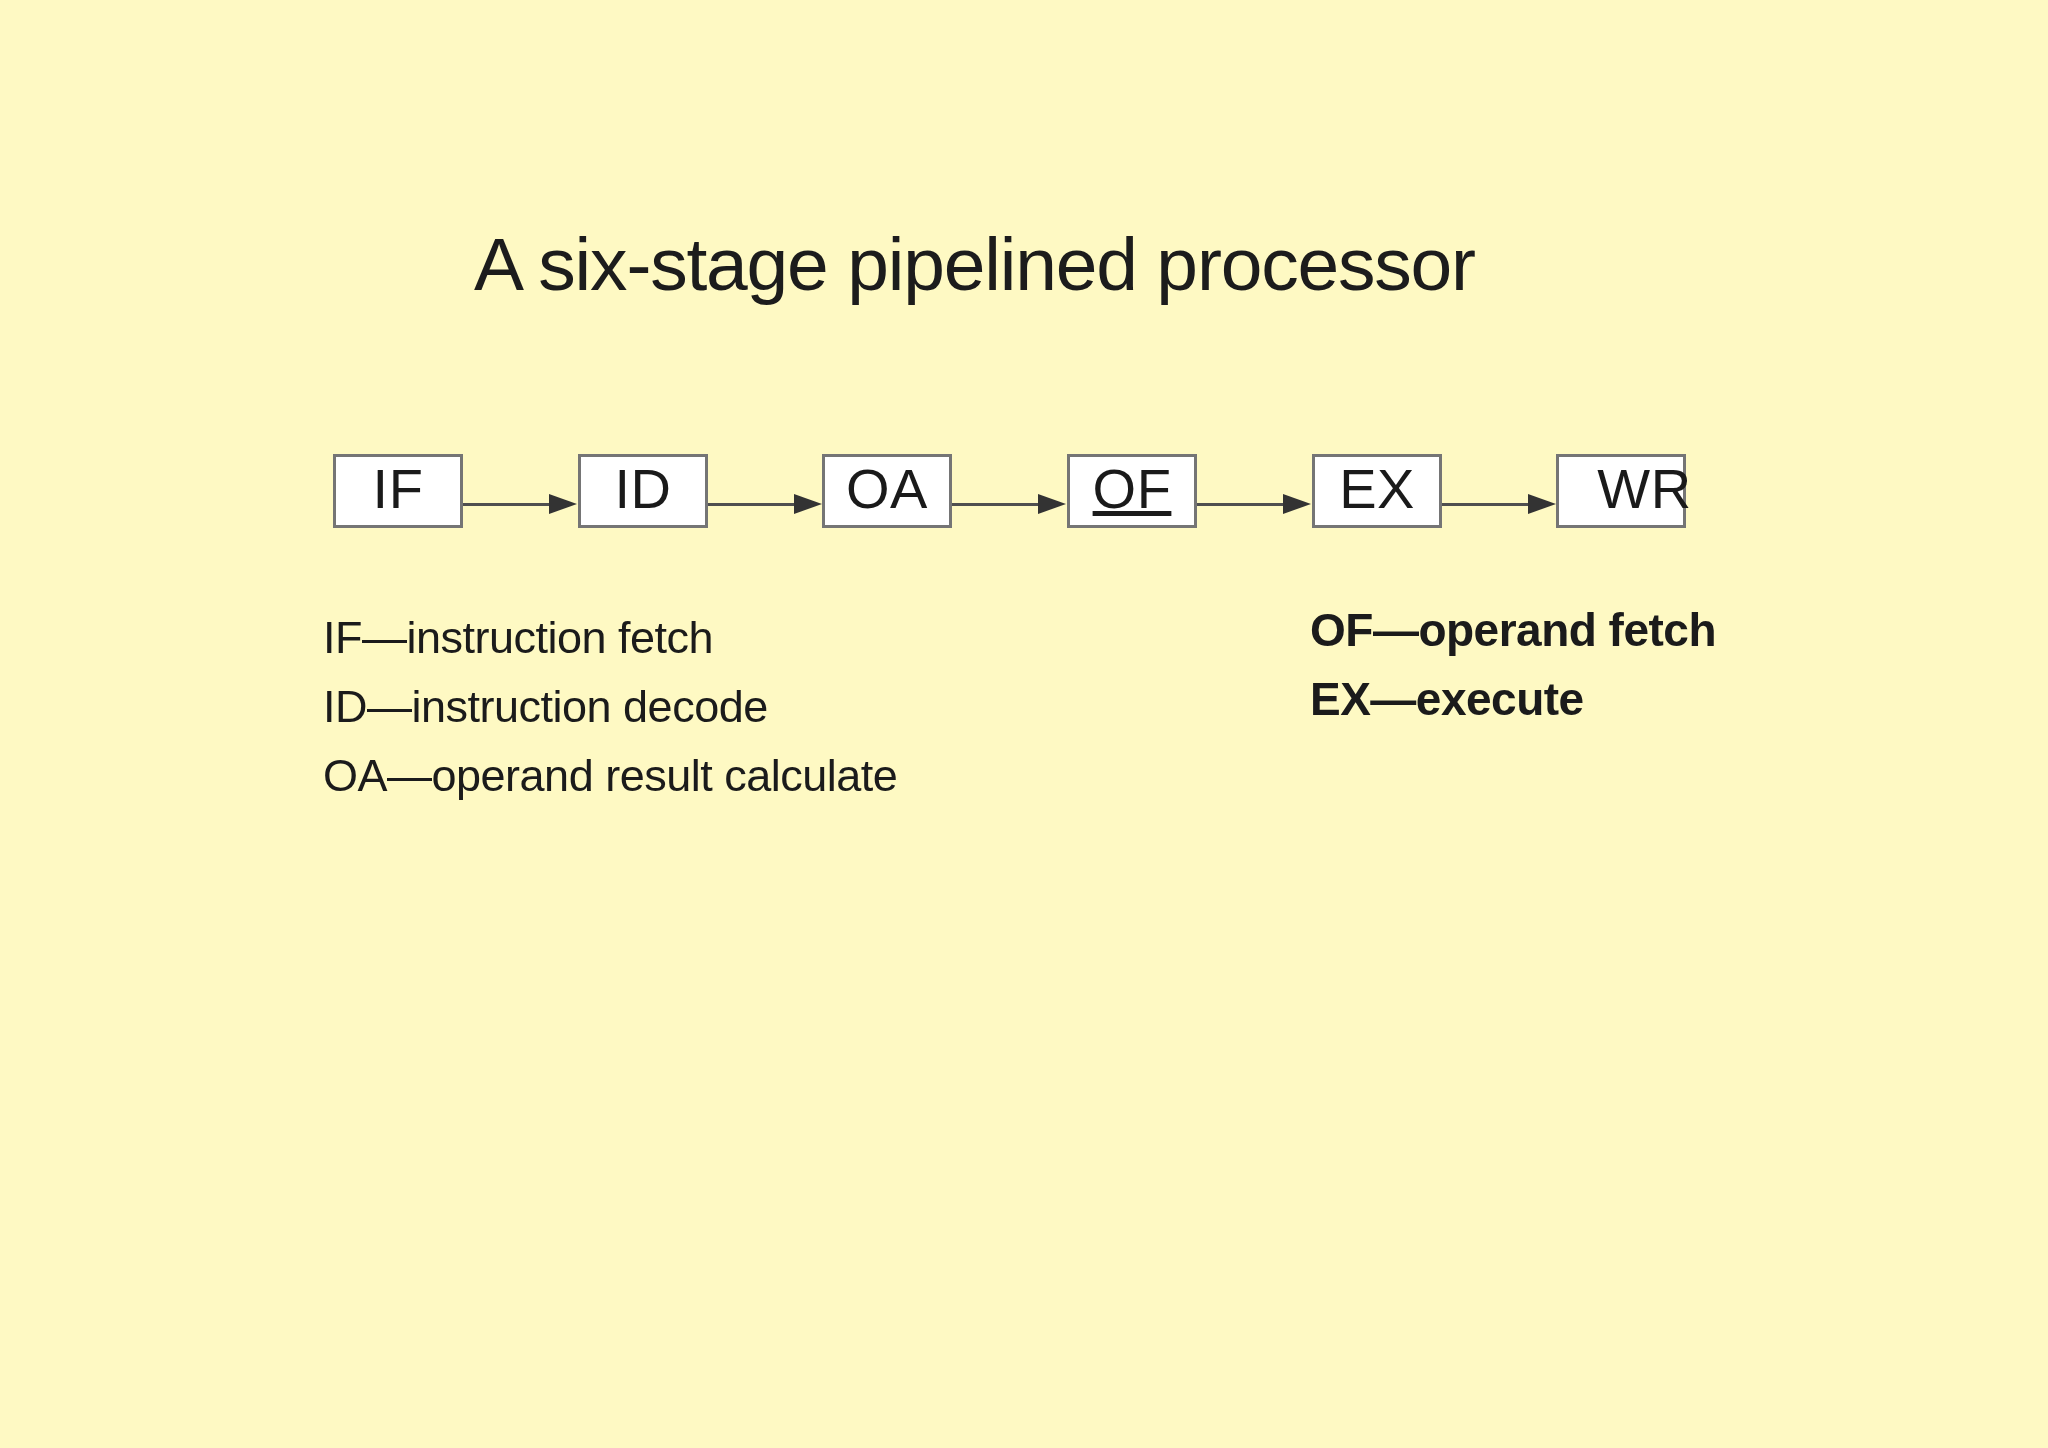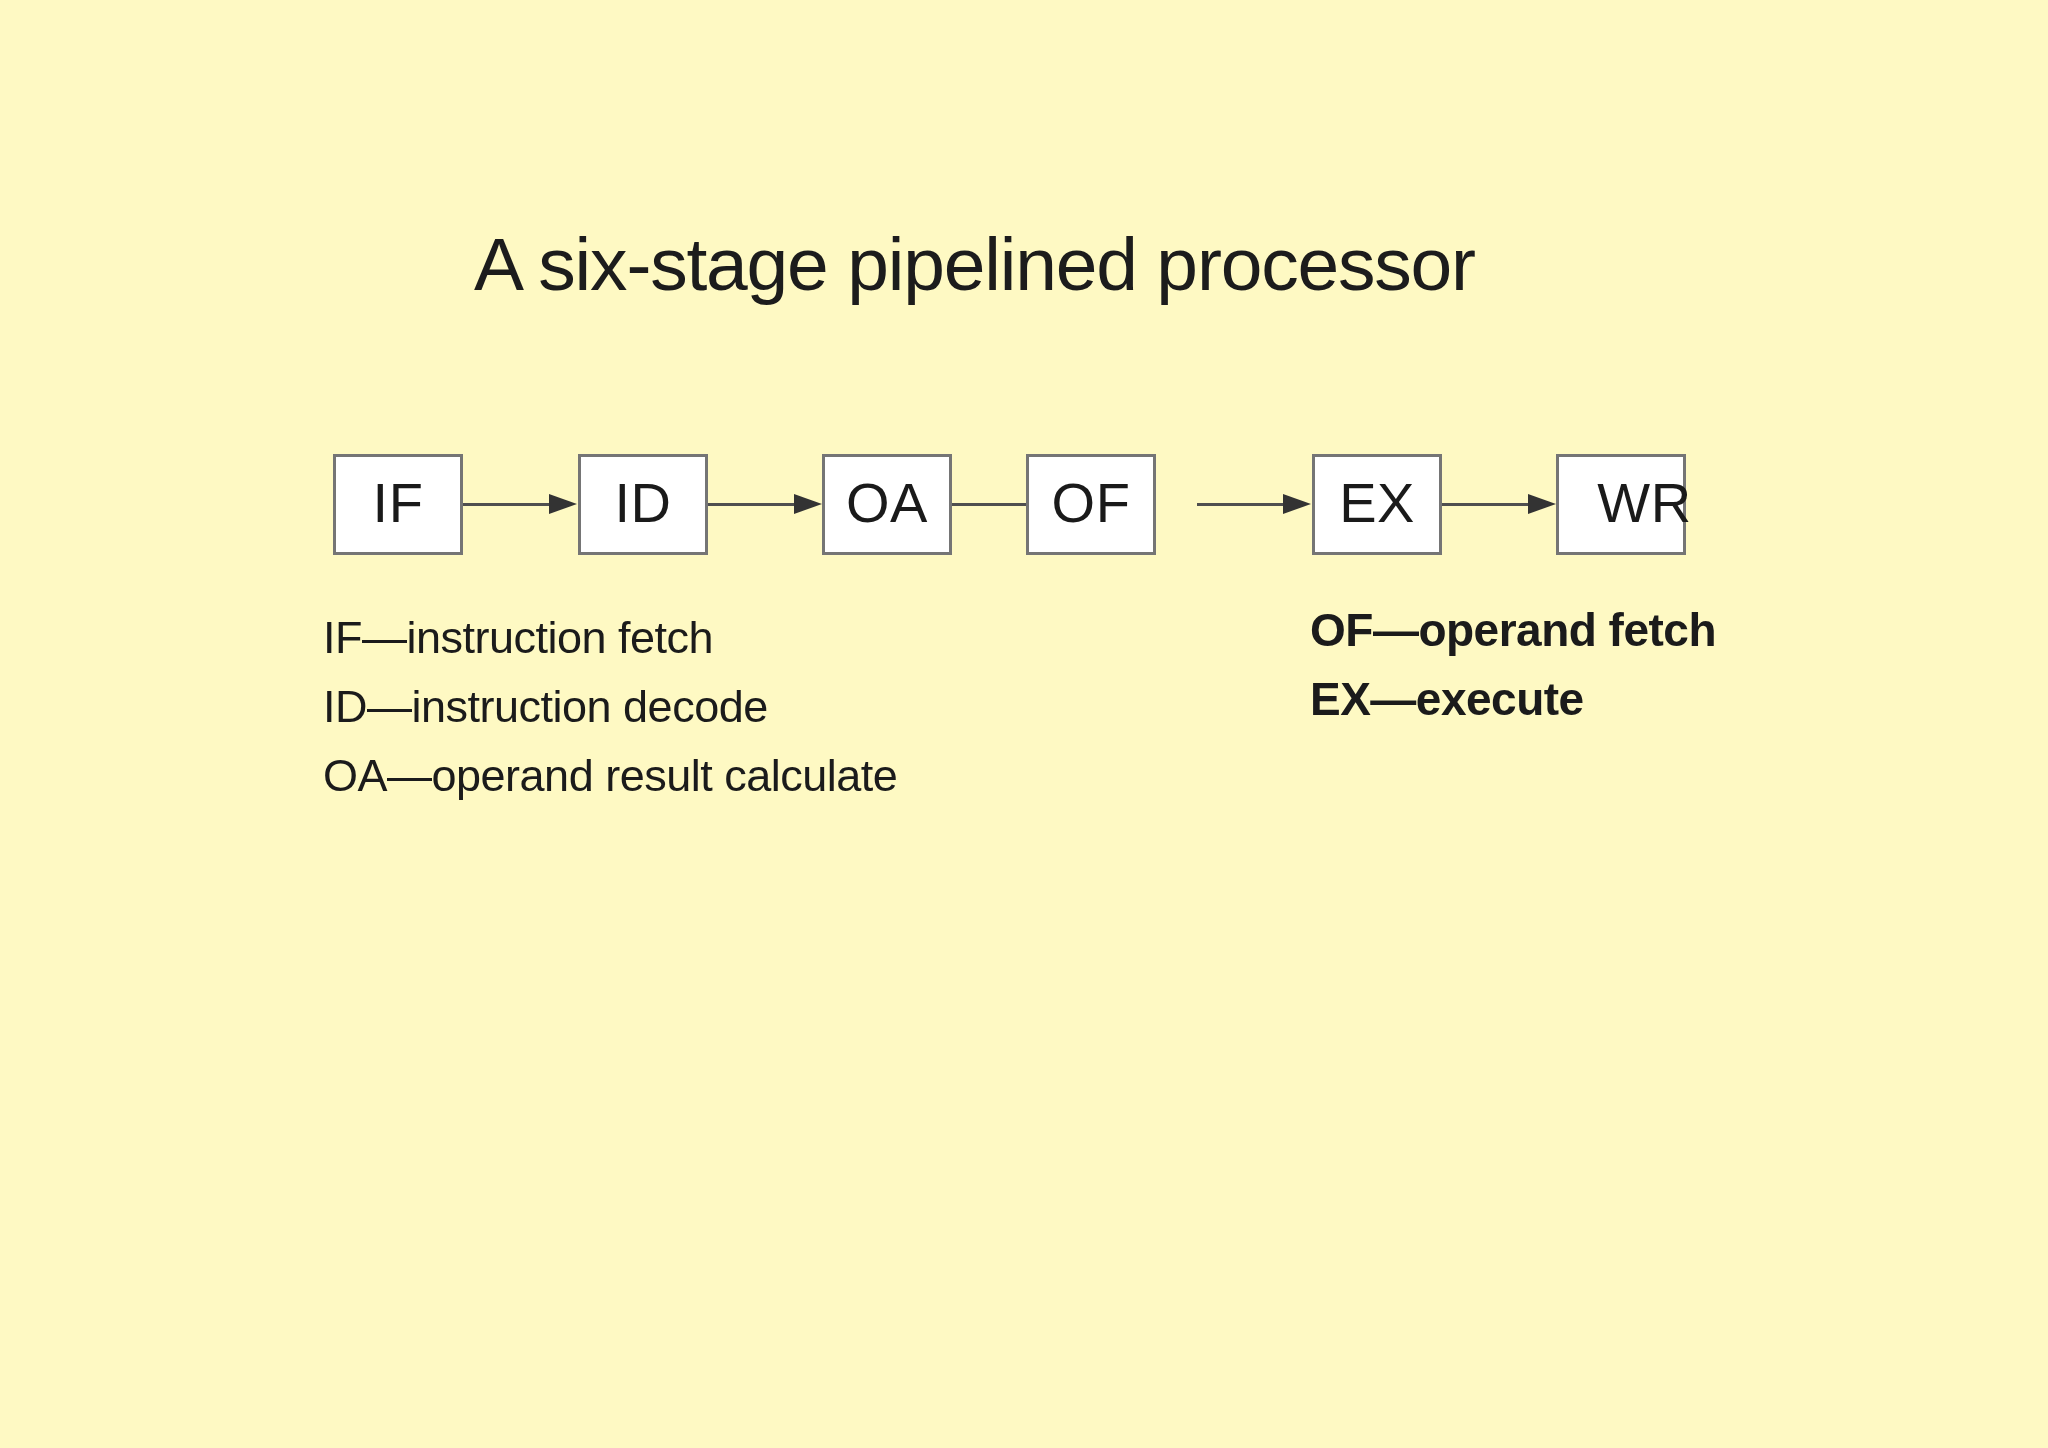--- a/index.html
+++ b/index.html
@@ -27,39 +27,39 @@
     letter-spacing: -1.2px;
     color: #1c1c1c;
     white-space: nowrap;
   }
 
   
   .stage {
     position: absolute;
     top: 454px;
     width: 130px;
-    height: 101px;
+    height: 74px;
     box-sizing: border-box;
     border: 3px solid #757575;
     background: #ffffff;
     display: flex;
     align-items: center;
     justify-content: center;
   }
   .stage .lbl {
     font-size: 56px;
     letter-spacing: 0.5px;
     color: #1a1a1a;
     line-height: 1;
     transform: translateY(-2px);
   }
   .s0 { left: 333px; }
   .s1 { left: 578px; }
   .s2 { left: 822px; }
-  .s3 { left: 1026px; }
+  .s3 { left: 1067px; text-decoration: underline; }
   .s4 { left: 1312px; }
   .s5 { left: 1556px; padding-left: 47px; }
 
   
   .arrow {
     position: absolute;
     top: 503px;
     width: 114px;
     height: 3px;
   }

